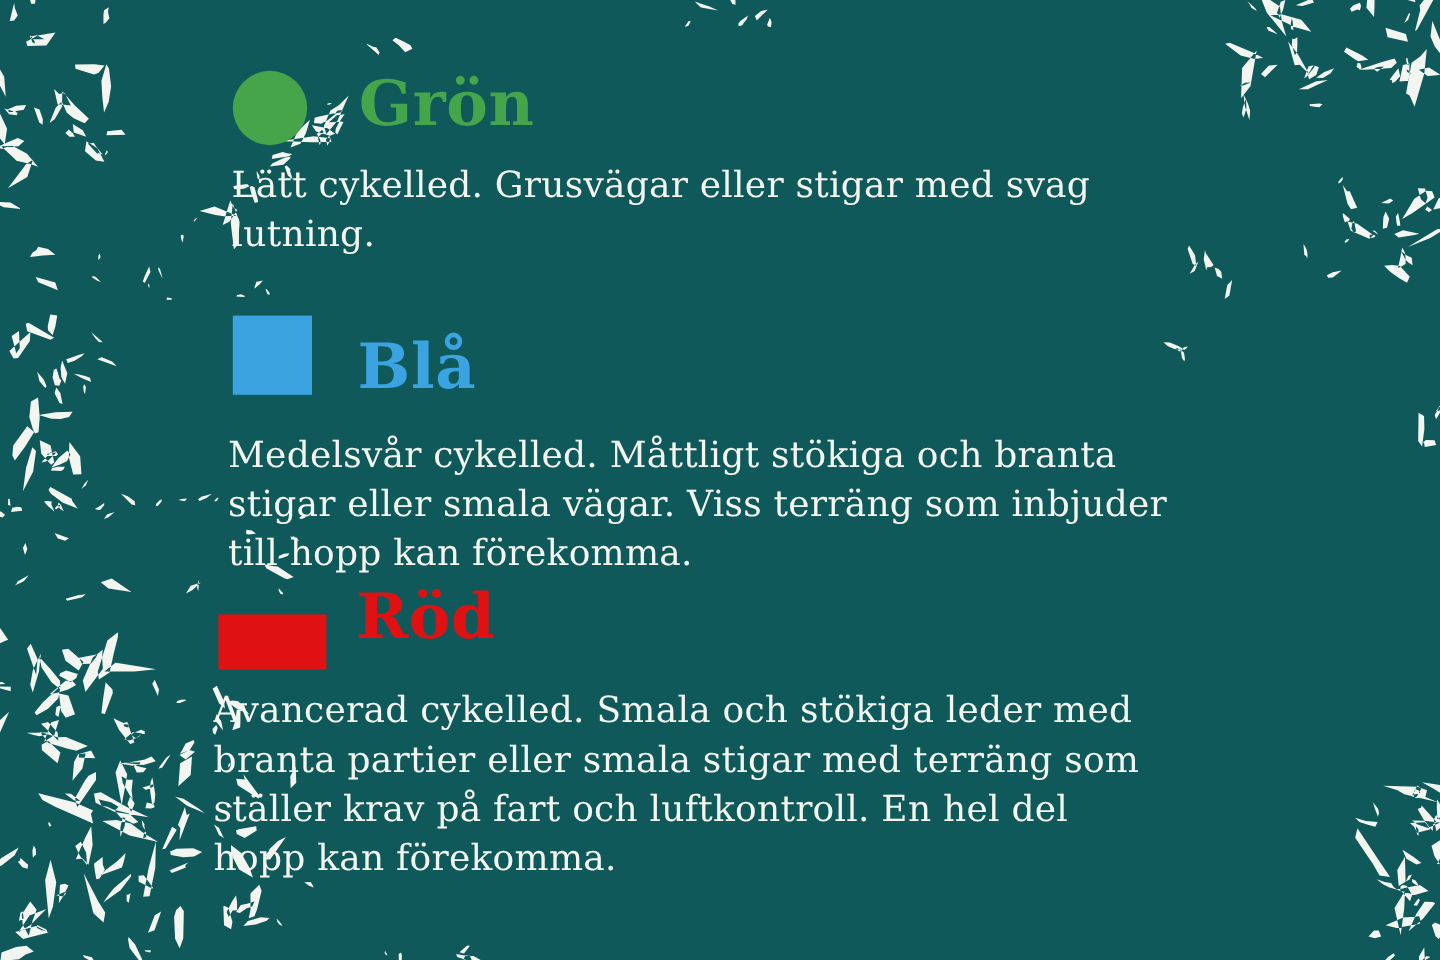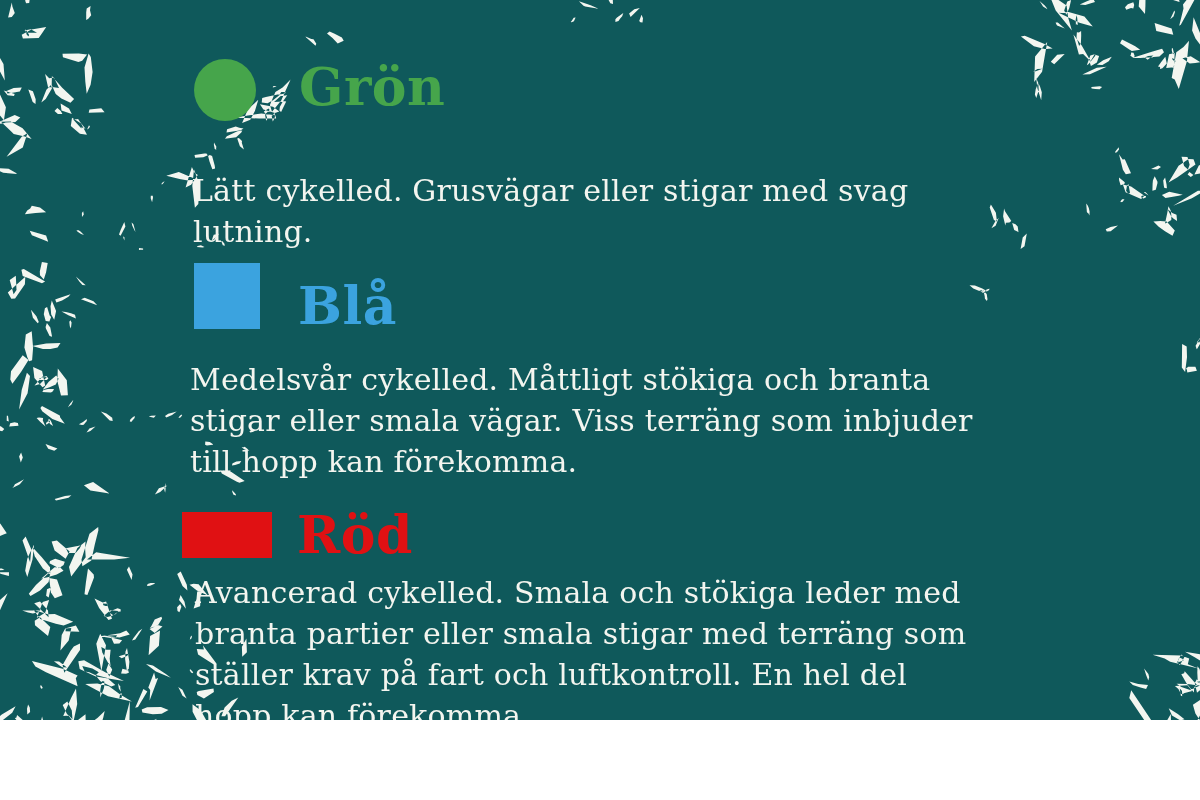--- a/index.html
+++ b/index.html
@@ -5,21 +5,21 @@
   html, body {
     margin: 0;
     padding: 0;
     width: 1200px;
     height: 800px;
     overflow: hidden;
   }
   .poster {
     position: relative;
     width: 1200px;
-    height: 720px;
+    height: 800px;
     background: var(--bg, #0F595B);
     font-family: "DejaVu Serif", serif;
     overflow: hidden;
   }
   .texture {
     position: absolute;
     left: 0;
     top: 0;
     width: 1200px;
     height: 800px;
@@ -48,33 +48,33 @@
   .level-title {
     position: absolute;
     margin: 0;
     font-size: 52px;
     font-weight: 700;
     line-height: 62px;
     letter-spacing: 0.5px;
   }
   .title-gron { left: 299px; top: 56px;  color: var(--green, #46A54B); }
   .title-bla  { left: 298px; top: 261px; color: var(--blue, #3BA3DF); margin-top: 14px; }
-  .title-rod  { left: 297px; top: 504px; color: var(--red, #E01113); }
+  .title-rod  { left: 297px; top: 484px; color: var(--red, #E01113); }
   .level-desc {
     position: absolute;
     margin: 0;
     font-size: 30px;
     line-height: 41px;
     color: var(--text, #F3F5EF);
     white-space: pre;
     letter-spacing: 0.2px;
   }
-  .desc-gron { left: 193px; top: 134px; margin-top: 36px; }
+  .desc-gron { left: 193px; top: 134px; }
   .desc-bla  { left: 190px; top: 359px; }
-  .desc-rod  { left: 195px; top: 572px; }
+  .desc-rod  { left: 178px; top: 572px; }
 </style>
 </head>
 <body>
 
 <main class="poster">
 
   <svg class="texture" id="texture-svg" viewBox="0 0 1200 800" aria-hidden="true">
       <path d="M62.5 53.8L78.8 53.5L87.1 54.6L82.2 60.7L78.4 62.1L62.9 57.3ZM-6.0 62.9L-19.0 65.5L-21.6 58.1L-9.8 55.4ZM62.4 114.0L57.9 113.9L54.5 110.9L57.3 108.0L60.8 111.1ZM27.5 32.2L29.0 34.8L28.7 36.4L28.3 36.0L26.9 35.1L25.0 29.1ZM3.9 120.2L-7.3 106.5L-16.0 73.3L-4.0 86.0L5.9 107.3ZM32.9 91.2L35.7 99.3L35.5 103.9L32.7 102.1L28.3 89.6ZM4.8 80.6L-6.1 59.7L-10.5 39.8L3.5 63.9ZM81.3 127.2L81.4 128.5L73.0 119.3L76.6 119.3L78.1 119.0L80.1 122.1L85.5 128.7ZM37.0 32.7L28.2 32.8L24.4 30.6L30.7 29.3ZM41.3 102.5L46.4 89.7L51.0 85.0L51.9 88.6L45.7 99.1ZM14.0 96.0L7.6 95.3L3.7 90.5L14.7 93.9ZM-6.7 124.5L7.9 117.9L14.8 115.1L20.3 117.6L15.4 121.9L5.5 122.6L2.8 123.5ZM51.9 76.0L62.2 87.7L74.1 98.9L70.5 102.7L61.4 98.6L55.7 94.0L51.7 85.1ZM2.8 -8.7L-6.7 1.3L-14.9 7.7L-23.7 12.6L-15.2 -0.2L1.9 -12.4ZM6.5 91.1L13.7 88.1L21.8 87.6L19.8 91.5L7.5 93.6ZM7.8 -11.4L8.1 -10.2L5.5 -8.0L2.8 -6.2L3.9 -9.1L5.9 -12.3L7.7 -12.9ZM71.8 114.0L61.5 110.4L60.6 103.4L69.0 108.5ZM42.2 33.0L38.7 38.0L22.9 38.4L21.7 34.7L31.5 29.6L46.2 27.0ZM90.8 57.0L92.6 72.1L90.6 84.7L86.7 93.7L85.3 81.4L84.5 67.6L88.6 53.6ZM86.2 19.9L86.2 12.3L86.7 8.6L90.6 6.0L90.0 10.3L91.2 15.3L88.3 18.8ZM53.9 87.2L48.0 86.9L45.1 74.1L49.2 78.3L53.9 77.5L59.0 87.9ZM72.0 117.8L81.1 123.5L87.0 134.8L79.9 133.8L70.8 126.0ZM87.1 129.4L89.0 125.2L90.0 126.7L88.4 128.8ZM89.4 109.4L101.3 108.2L104.6 112.3L88.7 112.8ZM12.4 6.6L14.8 12.9L11.8 17.1L8.1 17.5L9.7 10.9L11.8 2.5ZM26.1 3.3L25.2 0.7L26.8 -8.1L28.5 -6.7L30.7 -8.3L29.2 2.9ZM52.9 391.2L51.0 392.5L42.3 392.0L43.5 390.0L47.9 388.9L54.0 388.9ZM48.2 241.8L31.9 235.3L29.7 230.8L46.1 235.4ZM46.9 323.0L50.3 327.4L52.1 336.7L49.6 335.9L46.0 328.8L45.6 327.1ZM47.1 307.1L49.7 315.6L51.1 317.0L49.4 321.5L45.7 321.0L43.8 314.3L44.9 308.2ZM98.4 530.2L94.8 544.5L91.3 560.4L82.4 566.3L81.5 559.6L89.5 533.7L98.2 526.9ZM13.6 294.3L9.7 280.1L15.8 275.8L16.5 290.1ZM54.7 498.9L65.0 496.1L71.4 495.2L68.5 497.8L65.2 498.6L56.0 500.6ZM42.5 387.2L34.4 378.1L33.1 366.9L42.1 371.0L45.2 385.4ZM-6.7 168.0L8.6 168.7L17.8 174.1L3.2 172.7ZM72.6 402.0L71.3 404.7L69.5 406.1L67.8 407.6L70.2 403.4L73.4 399.7ZM46.9 377.0L40.0 383.9L35.7 385.2L34.5 385.4L42.4 376.6L44.7 377.2ZM61.0 395.4L57.4 381.3L57.8 368.4L66.8 380.3L67.9 395.2ZM31.0 309.8L36.4 316.2L38.8 321.9L37.7 323.3L32.9 317.8L32.2 314.7ZM2.2 431.3L-0.0 430.7L-1.8 425.9L0.8 426.3L4.3 428.9ZM42.0 283.2L22.7 276.0L21.4 269.8L23.8 268.9L45.1 281.4ZM84.7 297.7L93.5 301.2L97.2 305.3L81.0 299.3ZM64.8 423.7L52.4 418.9L42.2 411.2L40.4 408.1L42.0 405.9L59.8 415.6L60.2 417.5ZM57.6 347.5L50.4 349.1L42.9 349.0L32.3 345.9L46.2 343.5L60.5 343.1ZM65.9 312.1L71.0 313.3L75.0 314.8L75.9 318.4L68.4 315.3L61.5 311.5ZM13.7 486.4L14.9 484.3L20.1 481.4L24.0 479.3L20.0 484.1L19.0 484.7L12.3 487.9ZM83.9 485.3L93.1 482.0L109.5 493.4L90.4 490.4ZM-2.9 522.2L0.4 523.8L6.8 533.2L3.5 534.4L-0.4 536.2L-5.2 524.5ZM6.6 156.8L21.7 136.8L27.4 133.2L22.8 147.6ZM58.6 378.8L55.8 384.4L49.6 387.2L42.8 389.6L48.7 381.7L56.2 375.5ZM51.8 300.4L56.1 311.1L54.2 319.8L51.2 314.5L50.5 306.3ZM55.2 299.4L57.9 298.6L66.0 295.7L70.5 294.3L68.4 296.7L62.1 300.6L56.4 302.6ZM69.8 326.2L69.3 321.8L70.4 320.2L71.6 322.5L70.9 328.6ZM47.7 262.9L46.1 272.2L43.8 279.4L40.0 275.3L39.8 271.6L41.9 262.1ZM46.1 212.2L35.6 212.9L24.9 214.2L27.2 210.5L30.2 208.5L31.8 205.7L40.0 207.5ZM24.9 284.2L15.1 298.4L11.3 298.8L7.8 292.6L25.3 276.7ZM30.0 375.9L27.6 393.2L19.1 409.4L21.7 390.0L26.9 372.8ZM77.3 230.2L78.6 230.3L80.5 231.4L84.0 234.9L81.1 233.9L79.1 232.7L76.4 230.8ZM30.1 562.3L22.5 540.4L25.6 536.5L31.3 549.2ZM39.3 378.4L46.5 376.1L48.4 378.6L46.8 380.0L39.9 379.9ZM54.3 450.7L48.2 448.7L45.5 444.1L57.4 448.5ZM24.7 136.5L13.7 134.0L11.5 131.7L1.0 121.8L10.6 121.6L22.6 128.2L31.6 139.0ZM75.9 276.6L85.7 285.2L82.4 284.9L79.3 281.6ZM31.7 331.3L33.1 347.7L32.1 360.2L29.1 361.2L27.3 357.3L24.4 347.6L25.8 334.5ZM20.8 462.6L19.1 456.6L21.1 452.4L22.8 457.4ZM28.5 360.0L21.0 372.1L12.4 383.8L10.3 379.5L11.0 371.3L22.7 355.3ZM95.5 426.6L90.4 431.1L86.5 432.4L89.4 428.6ZM82.0 216.9L81.9 213.1L83.2 211.2L83.8 214.5ZM95.7 675.3L89.3 672.2L84.6 671.5L82.3 666.1L84.3 666.6L92.4 668.5L98.8 672.2ZM63.6 565.0L59.0 568.3L49.4 563.2L50.0 561.0L55.2 558.8L64.8 561.7ZM95.1 674.8L107.4 678.0L115.3 684.9L111.2 686.4L100.4 681.3ZM49.1 599.9L45.3 612.6L36.8 618.1L42.7 601.9ZM80.0 643.4L80.0 650.0L64.3 672.8L62.6 664.9L70.5 650.9L73.8 646.5ZM115.5 729.7L119.8 729.4L127.8 740.2L125.9 740.1L115.7 734.8L115.5 733.6ZM63.6 625.6L55.8 623.7L40.3 619.1L33.6 609.9L47.8 614.3L54.8 614.1L73.2 621.7ZM69.0 715.5L63.2 716.1L71.1 698.0L76.0 688.5L77.2 704.1L73.7 720.6ZM128.9 672.7L126.0 673.8L121.1 673.6L122.4 668.7L128.2 670.2ZM55.0 744.5L52.8 747.1L46.8 746.0L53.9 743.4ZM63.5 570.8L56.7 574.5L47.7 577.3L41.3 578.5L54.6 567.2L60.3 567.5ZM111.1 637.6L118.2 639.3L122.1 640.3L119.4 643.5L114.0 643.7ZM109.2 730.5L100.4 741.9L86.1 752.0L91.0 745.1L95.1 740.0L109.2 728.1ZM68.9 795.9L76.6 797.8L80.2 803.1L70.5 798.2ZM61.8 667.0L59.6 665.4L53.9 661.2L59.1 661.4L66.9 667.6ZM49.0 752.8L50.0 737.3L54.1 736.4L57.1 737.9L52.7 746.8ZM120.5 791.8L125.6 791.9L125.5 793.3L124.7 793.7L120.9 792.8ZM131.6 579.9L126.9 569.8L129.0 566.4L132.5 574.5ZM93.7 574.5L94.0 577.5L87.4 595.0L84.5 594.3L85.9 582.6L88.0 568.5ZM48.0 636.0L35.0 625.2L34.7 620.7L40.0 617.2L50.3 627.1ZM86.3 768.8L77.8 761.0L71.5 734.9L69.7 727.8L81.9 751.3L87.7 760.5ZM54.8 598.2L50.9 592.4L49.2 578.0L57.0 579.5L62.5 595.2ZM30.5 758.2L26.9 768.0L24.0 779.8L18.9 770.5L18.1 762.1L25.2 751.3ZM23.0 724.0L18.6 722.8L14.8 718.0L16.3 717.7L17.1 715.0L23.4 720.6ZM38.4 612.3L32.8 613.6L28.0 612.4L22.2 610.6L29.8 610.6L40.4 610.2ZM34.1 544.5L32.5 559.4L27.3 577.0L25.2 570.7L27.3 558.7L29.1 554.7ZM108.5 620.0L99.1 608.1L94.5 598.6L102.8 602.5L106.1 601.6L112.0 618.7ZM65.9 628.3L75.9 625.5L79.4 631.8L65.5 631.3ZM50.2 574.4L42.9 568.6L34.7 556.2L32.6 547.3L41.8 557.3L50.0 567.2ZM78.3 661.3L84.1 660.2L105.7 672.6L124.0 681.1L95.7 676.6L79.7 669.0ZM71.3 628.0L68.7 640.5L60.4 650.6L61.7 635.1L65.2 628.4ZM40.6 765.5L37.6 733.5L42.1 716.5L46.9 735.3L44.1 755.7ZM39.3 776.3L34.2 775.0L30.7 773.1L30.9 770.9L38.7 774.6ZM114.2 559.4L111.6 559.6L87.0 559.5L96.2 552.2L102.0 553.2L130.1 557.7ZM107.2 780.8L112.6 787.1L118.5 799.5L118.4 802.7L115.6 800.0L108.0 790.1L106.7 783.0ZM69.8 717.3L66.7 713.4L62.7 705.1L67.3 701.5L71.8 710.6L72.6 721.1ZM1.2 793.8L13.4 789.1L22.0 788.2L28.2 792.9L21.4 795.4L15.9 799.3L0.3 801.0ZM48.6 617.3L34.2 603.2L40.0 601.6L48.0 610.4ZM15.8 767.6L17.0 760.7L18.9 759.3L19.7 765.2ZM46.1 595.7L47.0 589.2L50.9 587.6L48.7 597.4ZM12.2 712.7L1.4 721.2L-2.2 722.5L-17.7 730.3L1.8 714.6L15.6 706.2ZM38.6 757.4L25.2 771.1L15.3 776.8L24.6 762.9ZM79.7 548.2L75.6 553.1L68.2 553.0L65.9 548.2L81.3 545.2ZM27.3 714.6L27.0 708.8L27.4 707.2L28.1 704.6L29.8 707.6L30.1 712.1ZM31.9 661.0L62.6 668.8L77.6 675.5L75.8 678.2L77.6 686.3L46.0 672.2L35.4 666.6ZM-1.7 568.4L1.9 568.4L4.5 569.9L-0.9 570.3ZM65.6 558.7L54.6 550.6L51.6 541.4L56.9 540.6L69.6 551.6ZM48.6 581.9L40.0 590.6L30.5 596.1L28.8 593.7L35.9 585.0L50.5 571.6ZM7.6 593.2L-3.7 618.7L-4.3 610.5L-0.5 600.5ZM69.0 567.1L77.4 547.9L85.5 541.5L85.1 548.4L85.7 557.2L71.2 576.6ZM131.9 701.6L108.0 696.3L85.2 684.1L97.3 683.4L109.0 686.2L120.2 694.5ZM80.3 732.8L79.2 726.9L78.3 719.7L85.5 714.2L85.7 720.7L87.4 724.8L82.8 732.2ZM8.9 576.1L1.3 574.0L-3.4 572.1L9.0 572.3ZM12.7 776.7L30.0 771.7L40.5 777.1L19.2 782.6ZM41.4 685.5L42.5 687.5L42.9 688.0L41.7 688.6L41.5 689.1L40.6 687.8L40.1 685.5ZM118.7 656.3L127.2 653.7L128.8 654.3L126.8 656.0L121.7 658.3ZM161.7 713.8L152.8 714.3L142.4 712.4L141.7 709.6L147.1 707.2L161.0 706.9L168.5 709.9ZM100.2 692.0L100.5 688.8L102.3 681.1L104.3 681.6L104.4 685.3L103.8 688.6L100.3 697.4ZM106.4 649.8L110.6 649.8L109.7 658.8L110.7 667.6L102.3 652.6L101.3 646.9ZM103.3 717.5L101.6 723.0L92.5 726.3L84.3 729.2L88.3 724.7L97.7 717.8L104.7 710.9ZM190.3 669.3L191.1 670.1L193.2 672.3L192.5 673.2L191.1 672.5L191.0 672.4L189.6 670.0ZM120.7 611.6L117.9 611.7L113.3 615.3L109.7 612.8L110.8 611.1L117.5 608.2L120.6 609.3ZM203.9 649.5L202.9 645.2L216.6 663.7L215.4 665.4L198.1 654.4L196.8 649.0ZM196.7 760.0L200.7 754.1L205.9 753.1L212.0 751.3L210.2 755.5L205.6 756.8L199.9 760.9ZM119.2 685.0L120.6 687.0L120.1 687.5L121.0 691.7L118.9 688.8L118.5 686.5L118.1 683.3ZM119.3 698.5L120.2 693.7L121.5 692.9L121.9 697.4ZM105.6 751.1L105.5 745.6L107.3 745.4L108.8 744.1L107.3 752.2ZM119.3 747.3L123.9 723.2L129.9 701.0L129.4 723.3L124.6 746.9ZM155.6 679.1L158.1 678.0L149.6 700.4L150.2 689.9L148.3 687.5L154.1 672.5ZM108.7 663.1L112.2 669.7L109.3 676.4L106.2 670.0ZM123.3 777.3L129.0 762.8L134.3 759.6L128.8 775.2ZM148.6 655.2L150.1 636.1L160.0 630.4L158.9 645.8ZM207.3 765.2L208.8 757.8L208.7 744.5L216.0 737.3L218.0 742.3L214.2 758.0L212.0 763.5ZM135.2 707.8L143.4 689.0L147.3 691.5L138.0 707.0ZM246.4 638.5L246.9 652.3L242.2 656.8L241.9 646.8ZM186.7 771.0L186.5 765.8L186.1 755.2L187.3 755.1L190.2 756.4L193.7 768.1L192.6 774.4ZM197.5 751.7L197.6 758.5L193.9 758.8L190.6 764.2L188.9 759.9L193.7 750.6L196.7 746.3ZM170.8 677.7L155.9 671.5L146.0 664.0L152.9 665.6L165.8 674.0ZM142.3 628.8L138.6 634.4L135.3 639.6L132.0 640.6L133.5 638.1L138.7 631.3ZM129.8 634.4L119.5 637.5L104.5 635.8L120.0 633.2L126.3 630.4ZM233.2 770.8L231.1 768.4L230.5 765.4L232.5 767.6L235.5 771.4ZM186.7 698.5L182.5 695.8L179.9 690.3L178.2 687.0L182.4 689.8L185.6 696.4ZM261.2 739.5L257.2 737.9L253.6 735.3L259.0 735.1L261.0 738.5ZM192.5 704.2L200.8 710.6L208.3 723.8L210.7 731.2L199.2 724.5L192.6 711.7ZM107.4 606.0L105.5 606.0L103.5 605.2L103.2 605.0L103.1 603.6L107.8 603.8L106.9 604.6ZM213.9 692.1L203.9 698.4L197.3 694.9L196.7 692.1L198.9 691.1L213.5 688.5ZM127.0 648.0L129.4 661.8L128.8 668.8L126.8 670.6L125.1 658.9L125.5 651.4ZM222.2 767.2L213.1 770.5L202.8 771.6L206.6 767.5L217.2 764.4L224.6 765.1ZM180.6 595.1L184.5 601.7L185.9 608.7L181.7 603.3L179.0 600.0ZM141.2 725.4L146.5 723.1L157.1 718.8L154.3 721.3L154.9 723.0L149.1 725.2L143.3 727.4ZM115.9 637.2L110.8 638.1L99.7 636.2L109.0 635.0L117.0 635.3ZM101.4 670.9L96.3 643.7L100.2 633.7L106.0 645.2L103.7 658.5ZM115.8 614.0L112.7 615.4L107.6 617.0L103.6 616.1L110.6 610.3L118.3 611.0ZM150.4 755.1L153.2 759.3L152.7 782.0L149.7 790.3L145.9 782.3L145.1 764.0L146.8 758.4ZM221.4 716.2L224.6 707.4L231.7 700.8L238.3 697.5L225.1 716.3ZM180.7 571.5L186.8 584.8L187.4 590.5L182.5 586.0L177.2 574.0ZM191.9 636.3L191.6 638.2L189.8 639.7L190.4 637.1L191.7 635.4ZM177.5 610.9L177.1 607.3L180.2 604.1L181.4 606.7L179.4 612.2ZM155.3 583.6L150.0 585.8L147.0 585.9L147.6 584.1L150.6 583.1L153.8 583.0ZM193.6 608.5L196.5 599.0L197.2 591.4L200.4 591.5L200.3 603.5L200.1 606.2ZM151.8 625.2L154.7 619.5L161.4 616.7L162.1 618.5L158.0 625.2L149.9 628.2ZM149.5 629.1L158.1 625.0L162.5 626.4L154.7 633.0ZM193.6 583.7L198.6 584.3L207.9 595.5L196.9 590.5L189.5 584.8ZM1096.8 64.8L1103.2 60.2L1111.8 56.8L1108.7 61.2L1102.4 64.9ZM1039.3 84.9L1040.0 86.5L1041.8 92.2L1041.2 100.3L1039.3 94.3L1037.4 88.3L1036.2 78.3ZM1083.1 54.0L1078.9 54.4L1073.4 34.6L1081.7 45.4L1091.0 61.8ZM1047.2 42.0L1042.1 71.7L1034.2 81.9L1035.1 56.6ZM1038.3 82.6L1038.7 90.6L1036.3 97.9L1034.9 94.5L1035.7 89.3ZM1039.5 1.0L1044.8 5.6L1046.6 7.7L1047.4 9.2L1043.0 6.6L1041.7 4.2ZM1076.4 24.3L1075.9 24.7L1075.7 19.4L1076.5 15.3L1077.2 17.7L1077.6 22.5L1077.8 24.9ZM1086.8 65.2L1090.3 55.4L1092.1 55.1L1094.6 54.3L1095.5 55.6L1088.7 64.1ZM1042.4 68.7L1035.8 71.3L1033.2 71.7L1037.4 68.9ZM1082.4 74.4L1096.8 67.7L1106.6 66.7L1089.9 74.3ZM1099.1 55.9L1096.9 62.5L1090.9 66.0L1089.8 62.4L1094.5 54.5ZM1057.5 -0.7L1066.6 5.4L1068.1 17.6L1071.9 30.5L1055.7 10.6L1046.7 -11.8ZM1095.0 2.0L1085.3 5.1L1079.7 4.4L1086.3 1.6L1093.1 -1.4ZM1071.1 0.1L1069.3 7.9L1066.4 14.7L1064.2 10.6L1067.3 1.4ZM1055.6 22.5L1057.8 22.4L1061.3 25.4L1064.8 28.6L1057.1 25.6L1056.3 24.3ZM1079.1 46.1L1076.5 37.3L1076.9 32.2L1078.9 32.6L1081.1 31.0L1081.2 35.5L1080.9 43.3ZM1044.6 48.9L1033.9 46.2L1020.9 36.4L1024.8 35.7L1044.5 43.9L1052.7 48.4ZM1092.8 26.4L1079.4 22.8L1058.7 12.8L1068.6 12.0L1084.4 16.4ZM1100.4 88.4L1099.7 89.3L1095.3 89.0L1091.6 88.4L1091.3 86.9L1099.7 86.3L1102.1 86.9ZM1050.8 61.7L1057.2 54.7L1064.7 54.0L1054.2 64.3ZM1145.0 14.1L1138.7 6.4L1139.5 -2.9L1141.6 -2.8L1145.5 -0.5L1145.4 6.1ZM1174.7 53.0L1174.0 67.2L1166.2 67.9L1169.1 54.2ZM1172.6 53.5L1171.8 50.7L1171.8 48.4L1172.7 48.1L1173.8 52.4L1174.0 54.3ZM1164.0 52.2L1159.4 56.6L1140.4 58.0L1132.1 58.1L1151.8 51.7L1162.1 48.8ZM1191.4 -1.9L1195.1 -1.3L1180.8 24.7L1179.2 25.8L1183.5 8.4L1183.0 4.6L1190.8 -5.5ZM1160.1 66.9L1158.0 66.5L1161.2 62.1L1165.3 56.8L1166.8 63.5L1162.4 68.3L1160.0 69.1ZM1223.3 29.2L1211.8 43.1L1206.6 42.0L1200.1 44.5L1217.7 30.0ZM1172.1 58.0L1174.5 59.2L1175.8 61.7L1172.7 59.9ZM1195.3 62.9L1189.7 63.4L1182.4 58.2L1190.8 56.2L1200.4 62.3ZM1154.6 23.1L1171.6 28.4L1173.3 34.7L1156.3 31.1ZM1125.0 7.2L1127.8 4.3L1133.3 2.2L1134.2 4.9L1133.3 8.5L1131.0 8.0L1126.3 9.8ZM1153.4 55.5L1147.6 59.7L1144.8 57.6L1148.1 55.9ZM1131.2 52.6L1133.5 52.8L1134.6 55.8L1134.0 58.1L1130.3 55.7L1130.9 54.6ZM1122.0 39.5L1131.9 44.6L1135.2 46.2L1140.2 49.7L1131.8 51.1L1129.3 49.5L1120.0 43.2ZM1170.2 19.2L1174.3 10.6L1175.0 11.9L1173.5 16.4ZM1193.6 17.2L1203.4 41.5L1204.9 50.7L1195.5 38.6L1192.1 30.4ZM1174.7 79.5L1171.7 78.0L1176.3 52.3L1183.5 47.0L1189.0 40.8L1186.9 61.3L1178.8 89.0ZM1179.6 1.9L1167.2 -1.7L1160.2 -3.9L1152.6 -10.4L1166.3 -8.1L1169.9 -6.1L1178.6 -1.7ZM1141.1 198.9L1125.6 192.2L1122.9 184.5L1131.1 186.5L1144.4 195.8ZM1141.4 196.1L1143.0 195.4L1145.6 196.0L1146.0 196.2L1146.0 197.2L1143.6 198.4L1141.4 197.6ZM1172.3 212.9L1176.5 214.8L1177.1 221.0L1173.3 218.6L1171.3 216.5L1167.5 209.1ZM1152.4 190.7L1152.6 183.9L1152.9 180.6L1154.7 176.3L1157.4 181.6L1157.5 183.1L1155.8 189.8ZM1172.5 235.7L1165.4 231.5L1158.7 226.7L1153.4 221.4L1160.2 220.9L1166.6 221.6L1174.8 230.6ZM1105.7 229.3L1110.6 226.9L1118.0 225.5L1110.7 231.2L1106.8 231.5ZM1211.2 166.4L1206.1 172.4L1194.4 174.6L1198.8 165.4L1209.3 160.9ZM1128.4 184.0L1130.0 192.7L1128.5 194.1L1126.1 190.7L1127.0 185.8ZM1170.8 210.7L1171.4 216.2L1171.3 220.1L1167.2 222.4L1165.0 223.4L1167.2 213.3L1168.5 206.3ZM1187.9 169.4L1184.1 166.1L1181.5 156.8L1187.5 157.1L1189.6 164.7ZM1119.0 177.4L1124.8 182.3L1124.4 183.9L1120.6 185.2L1119.1 180.3ZM1204.0 191.0L1191.9 198.3L1173.2 205.8L1197.9 190.8ZM1124.5 199.3L1122.7 201.7L1120.9 202.3L1120.4 201.5L1122.1 199.3ZM1161.9 195.0L1169.2 191.8L1182.8 194.7L1178.7 195.8L1165.5 197.9ZM1189.4 172.0L1193.4 174.9L1190.8 176.9L1187.6 174.5ZM1151.0 169.1L1158.5 165.5L1161.0 167.1L1157.4 169.5ZM1165.1 177.5L1166.6 184.7L1166.9 188.2L1164.4 188.1L1163.8 185.8L1163.2 180.4ZM1088.5 213.6L1086.9 212.3L1086.2 203.4L1087.7 205.6L1088.8 208.0L1089.6 211.6L1089.5 215.5ZM1122.6 159.4L1124.8 159.3L1131.0 173.2L1125.8 174.3L1122.9 169.7L1119.0 154.2ZM1193.5 159.3L1195.5 164.5L1177.1 177.6L1168.5 182.4L1178.6 165.7L1188.6 159.0ZM1119.0 149.5L1117.1 152.1L1115.4 153.0L1115.3 151.5L1118.7 147.3ZM1148.5 195.6L1145.6 193.6L1143.7 192.3L1145.3 192.0L1146.9 193.4ZM1180.4 720.5L1172.0 715.6L1168.7 708.2L1177.8 714.0L1184.5 719.2ZM1192.2 691.1L1181.0 693.9L1178.4 689.0L1174.9 685.9L1187.4 685.3ZM1218.1 697.3L1211.6 710.6L1205.9 719.4L1197.5 719.9L1205.0 707.0L1210.6 699.8ZM1193.9 692.4L1186.3 683.0L1181.3 674.2L1184.1 673.2L1184.7 671.3L1197.4 685.5L1194.3 686.7ZM1200.5 699.8L1200.5 711.1L1200.7 721.5L1195.4 713.6L1192.9 704.7ZM1231.8 696.1L1201.9 689.1L1199.0 681.3L1227.8 688.6ZM1179.8 688.5L1182.0 691.0L1182.2 696.2L1180.9 695.7L1180.2 691.7ZM1210.4 663.0L1201.6 661.6L1194.7 657.3L1185.0 651.8L1210.4 655.8L1212.4 661.0ZM1178.9 659.6L1179.4 657.4L1182.3 658.8L1183.6 660.6L1176.7 662.8ZM1152.6 654.8L1181.1 655.6L1189.2 658.6L1187.8 664.2L1198.3 668.5L1170.2 661.8L1164.6 658.6ZM1148.3 680.6L1146.1 674.9L1144.1 668.6L1148.4 673.9L1149.2 677.3ZM1208.9 678.7L1211.3 675.1L1213.1 675.4L1213.7 675.3L1212.8 679.2L1211.1 678.9ZM1197.8 682.6L1197.3 672.4L1197.5 666.2L1199.6 669.1L1201.1 675.5L1200.7 682.6ZM1199.6 690.4L1197.0 692.7L1194.8 683.1L1196.8 679.2L1203.7 688.9ZM1131.2 690.2L1149.1 717.0L1158.4 730.9L1149.6 729.5L1144.0 719.8L1129.3 698.1ZM1176.6 683.7L1187.2 683.9L1200.1 685.4L1190.1 690.1L1181.4 687.1ZM1178.0 663.2L1178.6 659.0L1181.3 654.6L1184.3 657.3L1181.4 662.4L1179.8 665.0ZM1146.1 688.9L1140.5 687.4L1132.8 685.0L1129.3 681.5L1138.2 684.1L1148.0 685.0ZM1165.6 738.4L1164.4 725.1L1170.8 713.9L1171.3 734.7ZM1201.9 689.8L1208.2 673.9L1215.9 663.9L1222.3 659.4L1216.7 672.6L1206.0 687.8ZM1178.6 765.4L1180.2 761.7L1187.1 751.5L1194.0 751.7L1196.0 752.8L1186.0 765.5L1173.8 776.1ZM1151.3 803.3L1156.5 797.8L1161.4 794.3L1162.5 796.3L1155.5 802.8ZM1163.5 741.3L1183.2 737.5L1190.5 742.4L1179.0 745.8ZM1192.0 797.5L1185.8 801.2L1185.6 799.8L1188.8 796.6ZM1153.9 735.0L1159.2 735.9L1161.4 739.2L1164.5 741.5L1157.9 739.5L1152.5 736.9L1147.1 732.8ZM1170.8 742.4L1170.2 756.9L1167.2 779.4L1162.1 756.7ZM1199.8 770.5L1202.2 774.4L1199.6 781.8L1199.0 782.5L1196.3 780.3L1193.2 770.8L1195.8 768.7ZM1176.8 732.4L1179.6 733.8L1182.6 738.3L1179.3 737.1L1176.7 735.1ZM1223.8 726.3L1212.0 736.2L1206.1 736.0L1204.0 735.1L1208.4 731.2L1222.3 721.1L1228.9 722.2ZM1175.0 751.1L1166.8 741.5L1167.2 738.5L1169.0 737.4L1172.2 738.2L1176.8 745.9ZM1183.7 767.0L1183.1 769.7L1163.8 773.3L1154.7 771.1L1169.4 764.5L1182.7 763.6ZM1211.8 739.2L1209.5 751.0L1201.2 754.9L1208.7 738.9ZM1183.3 749.9L1180.9 754.7L1177.9 754.3L1181.9 748.7ZM1183.8 812.8L1182.5 805.4L1182.5 797.1L1186.9 789.3L1187.4 802.1L1189.3 818.2ZM1204.9 808.2L1202.8 807.5L1201.0 806.4L1200.2 805.3L1200.6 804.1L1203.2 805.7L1205.5 807.6ZM1213.5 782.7L1216.6 795.5L1211.7 796.1L1209.5 786.3ZM1151.0 780.4L1145.8 781.9L1140.4 780.4L1145.0 775.5L1148.9 775.4ZM1176.6 728.8L1174.6 732.9L1171.6 734.5L1173.7 729.7ZM640.4 22.2L639.2 20.9L641.5 14.8L643.0 18.3L642.5 22.6ZM610.0 -3.2L612.8 -0.5L613.0 3.9L610.3 3.3L608.1 -0.9ZM598.5 8.8L585.2 6.4L583.5 5.8L578.9 1.3L588.5 4.5L590.7 5.2ZM639.8 8.1L630.6 17.0L629.1 13.4L634.3 9.2ZM622.2 16.2L620.2 18.6L618.5 21.1L615.4 21.9L615.4 19.3L617.0 17.4L623.3 12.9ZM570.7 21.9L571.6 20.9L573.7 17.7L575.6 17.4L573.9 21.3L571.6 22.2ZM1005.9 222.7L1005.3 225.4L1003.1 216.3L1004.1 208.5L1005.0 211.2L1011.3 220.9L1009.4 222.5ZM990.9 204.6L995.9 212.7L996.9 221.5L993.9 219.9L989.7 207.5ZM1017.4 231.6L1014.2 230.0L1012.2 222.9L1015.5 224.2L1017.7 226.5L1018.5 232.2ZM998.7 217.9L995.6 225.8L991.4 228.2L995.5 221.0ZM1020.6 249.1L1022.7 237.5L1026.8 233.4L1024.5 246.3ZM1207.4 341.7L1201.1 343.6L1200.3 342.8L1198.1 342.3L1204.6 339.5L1207.0 340.7ZM1206.4 368.7L1206.2 367.3L1203.4 362.4L1203.9 359.2L1204.1 355.7L1207.3 365.3L1208.0 367.6ZM1186.7 346.6L1187.0 357.2L1185.1 372.0L1181.8 367.4L1182.0 354.8L1182.1 343.9ZM1203.6 336.9L1200.3 341.9L1196.7 342.5L1201.6 335.8ZM1196.9 370.8L1187.3 372.5L1186.9 369.8L1186.0 368.6L1188.3 366.7L1195.4 366.8ZM1202.1 338.6L1203.4 338.3L1196.9 349.2L1196.5 348.7L1195.6 345.8L1199.4 339.2ZM236.0 495.4L233.5 494.7L232.3 492.1L232.2 490.3L234.3 492.5L235.8 494.2ZM239.5 482.8L236.9 481.8L221.8 473.6L220.4 470.3L228.2 471.8L231.4 472.1L244.7 480.9ZM232.6 463.2L234.3 462.5L236.4 461.5L241.3 461.1L239.7 463.4L235.1 465.0L231.9 465.6ZM167.3 485.5L160.2 491.9L154.9 494.6L158.9 488.2ZM249.4 431.5L251.4 429.8L253.9 429.5L254.5 430.1L254.4 431.3L252.6 432.1L250.4 432.6ZM165.7 486.5L165.5 490.2L165.1 492.8L164.2 489.2L165.4 483.0ZM249.3 450.9L244.6 449.4L241.6 447.2L243.7 447.3L244.7 446.8L247.3 448.8ZM205.3 441.5L209.8 442.1L213.0 444.3L212.9 444.8L206.9 445.5L205.1 444.7ZM321.9 796.3L320.9 794.5L320.5 794.1L320.8 792.4L321.2 792.7L321.8 794.1L322.8 795.5ZM391.5 803.9L386.3 799.6L387.1 797.7L388.1 796.1L391.6 796.5L393.4 800.7ZM334.3 793.7L334.9 796.2L334.6 804.6L332.5 803.8L332.2 795.0ZM359.6 806.2L356.4 806.2L352.9 804.0L350.5 803.0L353.3 802.5L357.3 803.3L359.4 804.5ZM398.2 802.9L394.2 801.8L381.0 797.5L380.1 795.0L387.2 796.3L394.6 796.6L401.6 800.6ZM382.9 793.6L389.3 787.9L391.6 788.1L386.7 794.6ZM212.3 238.8L213.7 234.8L216.5 234.3L219.1 233.7L216.1 237.2L215.3 237.8L212.0 240.7ZM222.2 241.0L224.3 243.6L224.9 245.7L222.8 245.2L221.2 240.9ZM197.7 245.9L200.9 245.3L204.5 246.9L202.7 247.6L196.8 247.1ZM985.6 299.4L984.9 298.5L984.7 296.3L983.3 290.3L986.7 294.0L987.5 299.3L986.9 301.1ZM980.3 290.4L981.4 290.2L986.1 293.1L983.6 292.5L983.1 293.0L979.4 290.4ZM989.0 290.0L988.2 290.8L984.8 291.6L985.5 290.3L986.8 289.4L988.2 289.0L989.7 288.7ZM969.5 285.2L974.9 285.4L982.3 288.6L987.6 291.6L981.0 291.3L978.7 290.8L973.3 288.5ZM143.1 249.8L140.4 249.8L139.0 250.1L138.9 248.7L139.2 248.0L143.1 248.5ZM290.6 79.5L281.2 100.6L272.0 111.7L269.9 104.9L275.4 92.1L282.6 87.5ZM230.6 109.9L229.8 106.9L232.2 100.9L233.6 105.3L232.4 109.1ZM194.5 154.9L204.4 153.5L206.4 153.6L207.8 155.2L203.3 157.2L195.1 157.8ZM123.6 236.2L124.5 237.6L124.4 240.5L123.3 237.8ZM259.9 104.3L273.0 106.8L279.3 111.4L274.9 113.1L263.4 109.6ZM186.4 180.2L179.6 179.1L166.3 175.8L178.8 172.0L197.3 179.7ZM279.4 110.4L279.9 106.8L283.1 101.1L286.2 101.6L281.1 112.0ZM233.4 117.7L261.4 113.5L275.3 115.2L276.2 118.2L259.1 118.6L246.3 117.9ZM243.5 128.4L240.8 130.3L226.5 132.5L227.1 129.2L235.7 126.6L239.3 127.8ZM315.5 45.8L313.3 43.7L305.9 37.3L305.6 36.4L311.3 39.1L313.5 39.3L316.3 43.7ZM241.3 132.6L236.1 137.2L225.0 138.7L226.8 136.3L237.4 131.3L242.3 130.6ZM194.9 207.7L192.3 185.9L194.0 169.6L199.7 184.9L198.3 203.9ZM280.5 94.3L273.0 100.2L267.6 103.2L261.7 102.6L262.2 98.1L265.9 97.0L277.6 94.6ZM161.3 184.1L162.7 182.3L164.6 181.3L163.3 183.2L162.0 184.5ZM185.6 187.6L189.6 174.3L191.9 167.0L194.6 172.7L197.8 175.1L191.1 184.8ZM287.2 95.2L282.9 101.5L274.1 101.9L280.7 96.0ZM152.8 195.7L153.0 198.1L152.7 199.0L152.1 202.2L150.7 198.2L150.8 195.8ZM265.3 113.2L266.9 116.9L267.2 119.4L266.2 120.8L265.2 115.8ZM119.0 234.5L120.6 230.1L124.3 222.0L125.4 226.6L120.6 235.8ZM274.5 112.6L275.0 116.1L274.5 118.2L272.8 121.5L272.2 119.0L271.7 115.8L273.1 114.9ZM280.3 93.4L281.3 92.1L284.5 91.9L285.5 92.1L285.0 93.4L282.6 94.0L279.5 94.5ZM269.7 109.9L265.4 114.0L263.9 111.6L268.5 108.4ZM214.0 142.4L216.4 146.8L216.1 148.3L216.3 149.8L214.7 149.0L214.4 147.2L213.9 145.0ZM209.8 154.9L212.1 156.0L214.7 165.6L215.1 168.4L212.3 169.2L209.5 161.4L208.1 155.9ZM240.2 139.2L242.0 141.1L241.8 142.7L243.9 149.6L239.9 146.3L237.2 138.6L238.9 137.9ZM276.6 86.0L274.8 87.0L272.8 87.4L273.0 86.2L274.9 85.9ZM134.3 229.9L132.2 225.6L131.6 222.6L133.0 223.8L133.5 224.6L134.1 226.8L135.5 232.0ZM329.6 31.5L334.6 33.7L341.9 37.6L343.7 40.7L337.7 43.5L332.5 38.0L327.0 33.5ZM242.1 122.9L247.9 109.3L258.3 99.8L254.9 111.0L250.3 119.8ZM154.8 416.8L153.8 417.8L148.7 416.6L151.2 415.8L155.8 415.5ZM6.7 420.8L6.8 415.8L8.0 415.7L8.8 421.4ZM50.3 420.8L49.2 422.8L46.7 424.6L45.9 423.9L46.4 422.5L48.8 420.7ZM134.6 418.1L133.3 419.6L131.2 421.9L129.7 421.3L130.5 419.3L133.0 416.9L134.8 416.0ZM78.9 424.2L83.0 421.9L86.8 419.1L86.8 421.1L83.7 424.7L82.0 425.1ZM39.0 417.4L43.1 418.0L42.8 420.5L45.5 426.4L40.1 421.8L36.6 417.9ZM182.2 415.3L180.9 417.1L180.0 417.7L178.4 417.8L179.7 416.1L181.3 414.6ZM10.2 423.2L14.5 422.3L17.9 422.9L18.5 425.7L9.2 426.6ZM112.7 421.1L109.7 420.4L100.8 411.5L106.4 413.6L112.2 417.8ZM165.0 416.0L168.2 413.8L173.2 412.5L176.7 411.5L172.1 414.9L166.3 417.4ZM50.8 424.5L50.0 424.1L48.2 420.4L48.8 418.8L50.7 420.6L53.1 426.0Z" fill="#F3F6F0" fill-rule="evenodd"></path>
     </svg>
 

